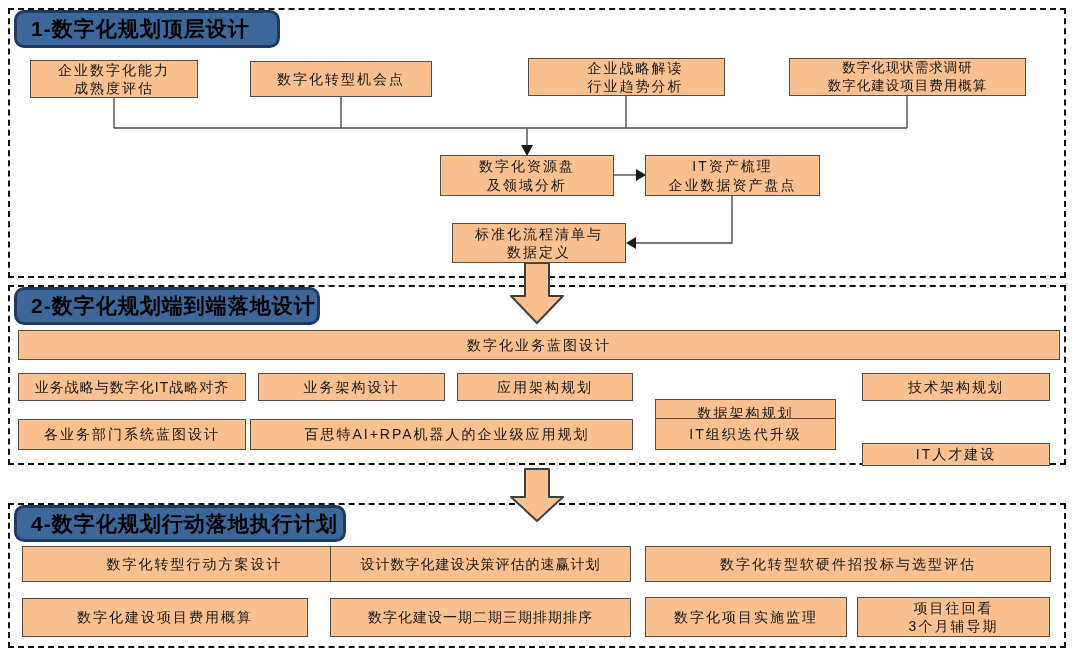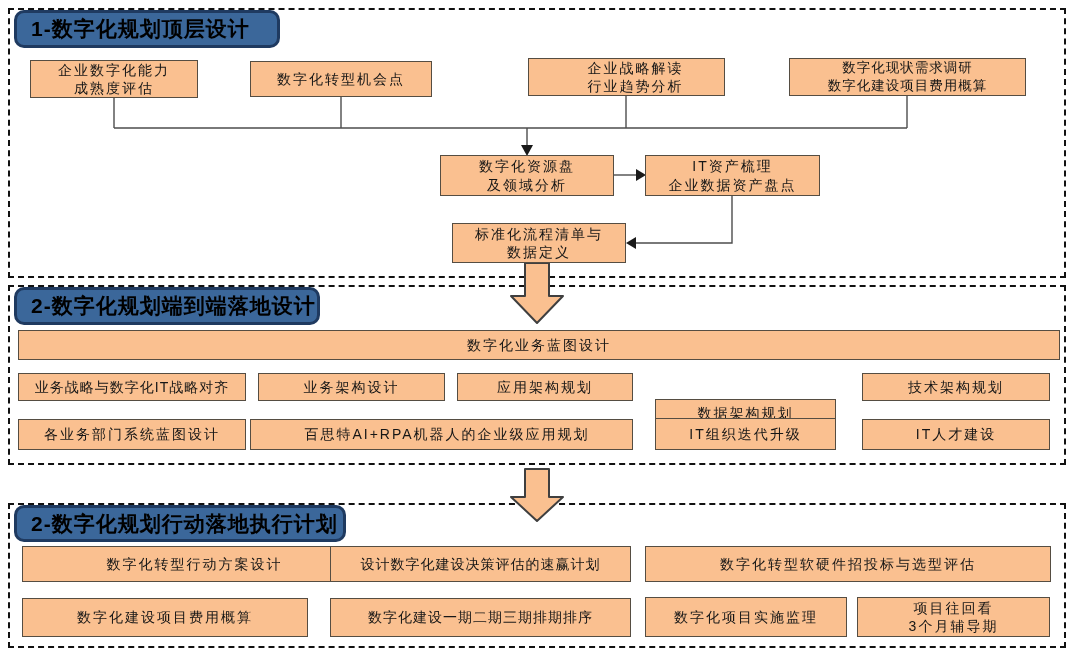--- a/index.html
+++ b/index.html
@@ -116,26 +116,26 @@
 
   <div class="obox" style="left:18px;top:419px;width:228px;height:31px;">
     <span class="ln">各业务部门系统蓝图设计</span>
   </div>
   <div class="obox" style="left:250px;top:419px;width:383px;height:31px;padding-left:13px;">
     <span class="ln">百思特AI+RPA机器人的企业级应用规划</span>
   </div>
   <div class="obox" style="left:655px;top:418px;width:181px;height:32px;">
     <span class="ln">IT组织迭代升级</span>
   </div>
-  <div class="obox" style="left:862px;top:419px;width:188px;height:31px;">
+  <div class="obox" style="left:862px;top:443px;width:188px;height:23px;">
     <span class="ln">IT人才建设</span>
   </div>
 
   <div class="hdr" style="left:14px;top:505px;width:332px;height:37px;">
-    <span>2-数字化规划行动落地执行计划</span>
+    <span>4-数字化规划行动落地执行计划</span>
   </div>
 
   <div class="obox" style="left:22px;top:546px;width:345px;height:36px;">
     <span class="ln">数字化转型行动方案设计</span>
   </div>
   <div class="obox" style="left:330px;top:546px;width:301px;height:36px;letter-spacing:1px;">
     <span class="ln">设计数字化建设决策评估的速赢计划</span>
   </div>
   <div class="obox" style="left:645px;top:546px;width:406px;height:36px;">
     <span class="ln">数字化转型软硬件招投标与选型评估</span>

